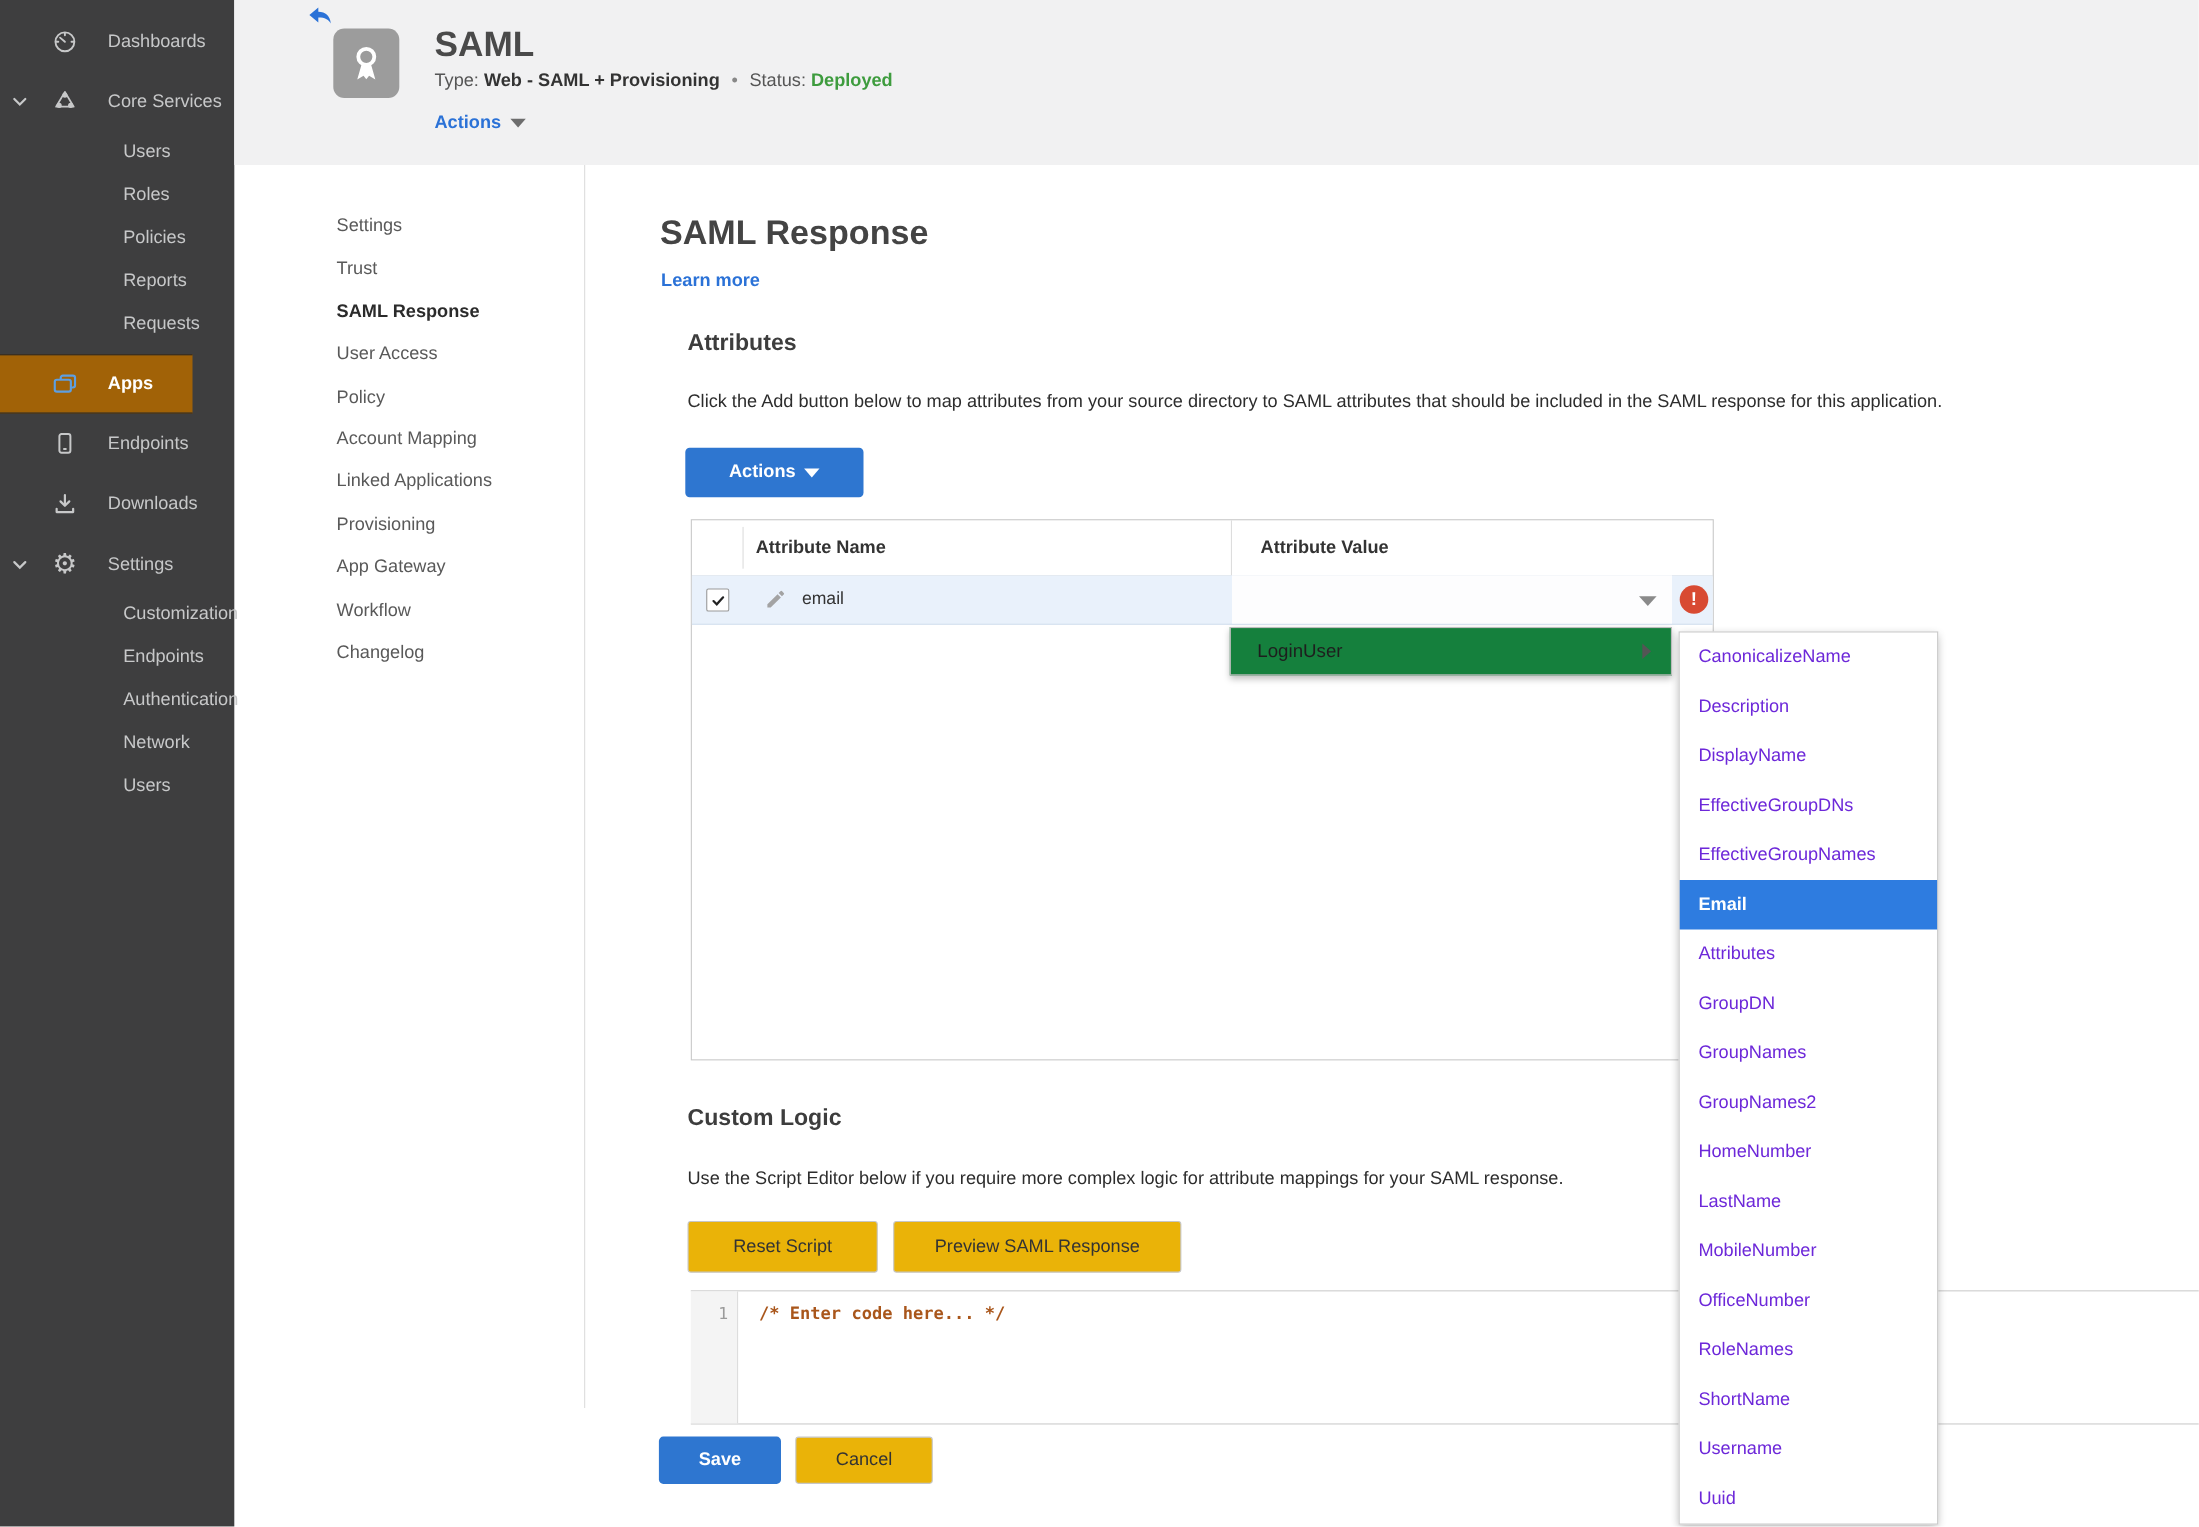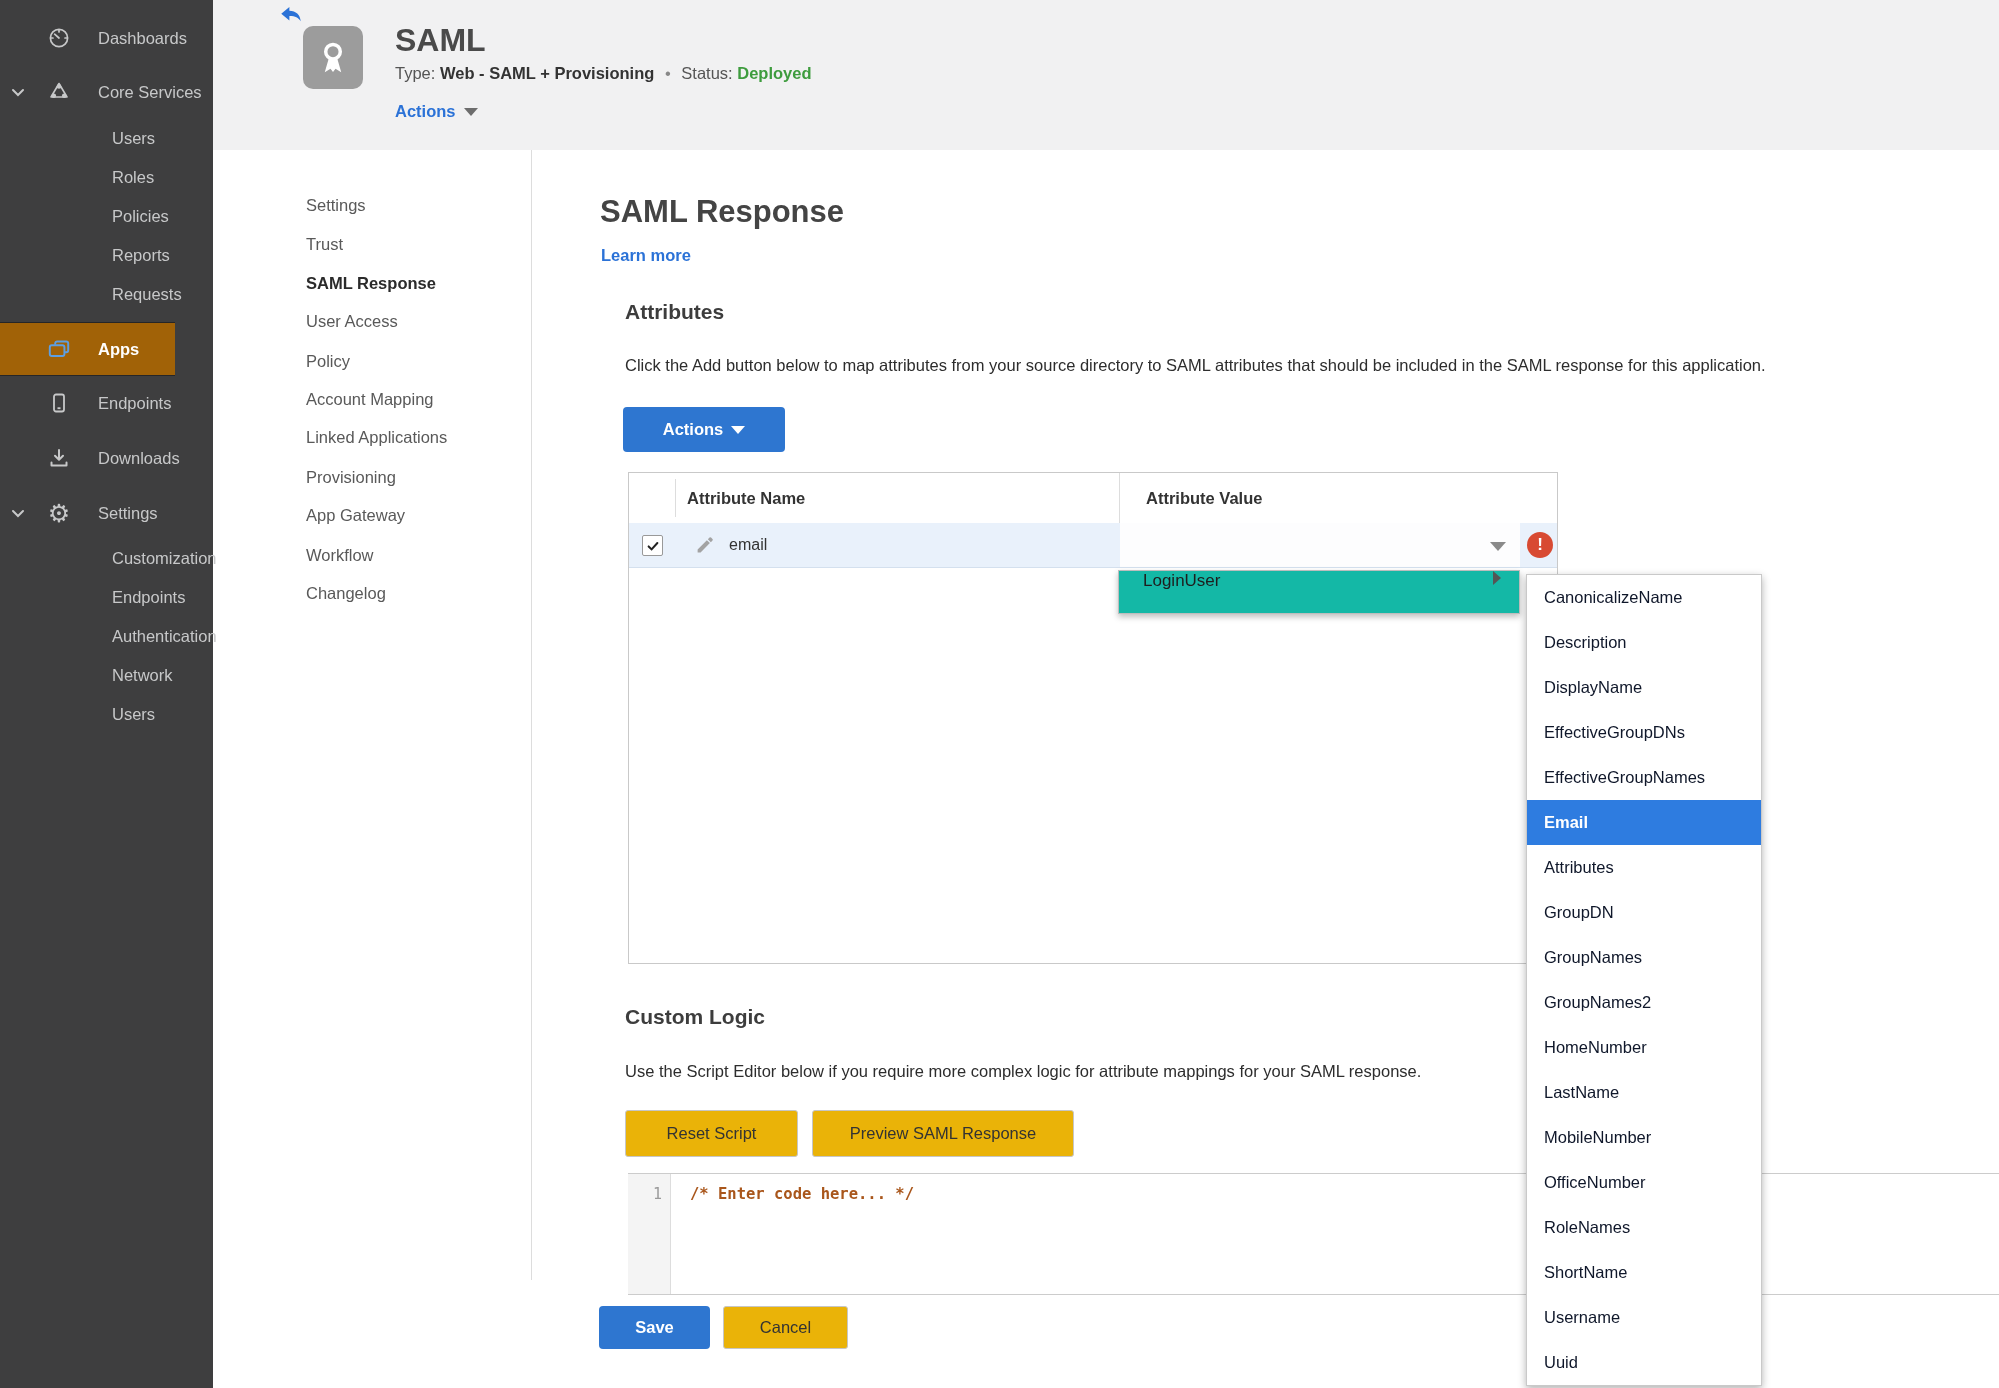--- a/index.html
+++ b/index.html
@@ -62,29 +62,29 @@
        display:flex;align-items:center;justify-content:center;cursor:pointer;}
   .pencil{position:absolute;left:66px;top:11px;width:21px;height:21px;}
   .cell-name{position:absolute;left:100px;top:0;height:44px;display:flex;align-items:center;font-size:16px;color:#333;}
   .val-dropdown{position:absolute;left:491px;top:0;width:400px;height:44px;background:#fdfdfe;cursor:pointer;}
   .val-caret{position:absolute;right:14px;top:19px;width:0;height:0;border-left:8px solid transparent;
              border-right:8px solid transparent;border-top:9px solid #8a8a8a;}
   .error-icon{position:absolute;left:898px;top:9px;width:26px;height:26px;border-radius:50%;background:#d84a32;
               color:#fff;font-weight:bold;font-size:17px;display:flex;align-items:center;justify-content:center;}
 
   
-  .menu-parent{position:absolute;left:1118px;top:570px;width:400px;height:42px;background:#14b8a6;
+  .menu-parent{position:absolute;left:1118px;top:570px;width:400px;height:42px;background:#15803d;
                border:1px solid #bdbdbd;box-shadow:0 3px 6px rgba(0,0,0,.25);z-index:20;
-               display:flex;cursor:pointer;}
+               display:flex;align-items:center;cursor:pointer;}
   .menu-parent .menu-label{margin-left:24px;font-size:17px;color:#1e1e1e;}
   .submenu-arrow{position:absolute;right:18px;width:0;height:0;border-top:7px solid transparent;
                  border-bottom:7px solid transparent;border-left:8px solid #555;}
   .submenu{position:absolute;left:1526px;top:574px;width:234px;height:810px;background:#fff;
            border:1px solid #c9c9c9;box-shadow:0 3px 8px rgba(0,0,0,.3);z-index:21;display:flex;flex-direction:column;}
-  .submenu-item{flex:1;display:flex;align-items:center;padding-left:17px;font-size:16.5px;color:#0f172a;cursor:pointer;}
+  .submenu-item{flex:1;display:flex;align-items:center;padding-left:17px;font-size:16.5px;color:#6d28d9;cursor:pointer;}
   .submenu-item.selected{background:#2e7ce0;color:#fff;font-weight:bold;}
 
   
   .editor{position:absolute;left:628px;top:1173px;width:1371px;height:120px;background:#fff;
           border-top:1px solid #ccc;border-bottom:1px solid #ccc;z-index:1;}
   .gutter{position:absolute;left:0;top:0;width:42px;height:100%;background:#f4f4f4;border-right:1px solid #ddd;}
   .line-no{position:absolute;right:8px;top:11px;font-family:"DejaVu Sans Mono",monospace;font-size:15px;color:#9a9a9a;}
   .code-line{position:absolute;left:62px;top:11px;font-family:"DejaVu Sans Mono",monospace;font-size:15.5px;
              font-weight:bold;color:#a9561b;white-space:pre;}
 </style>

